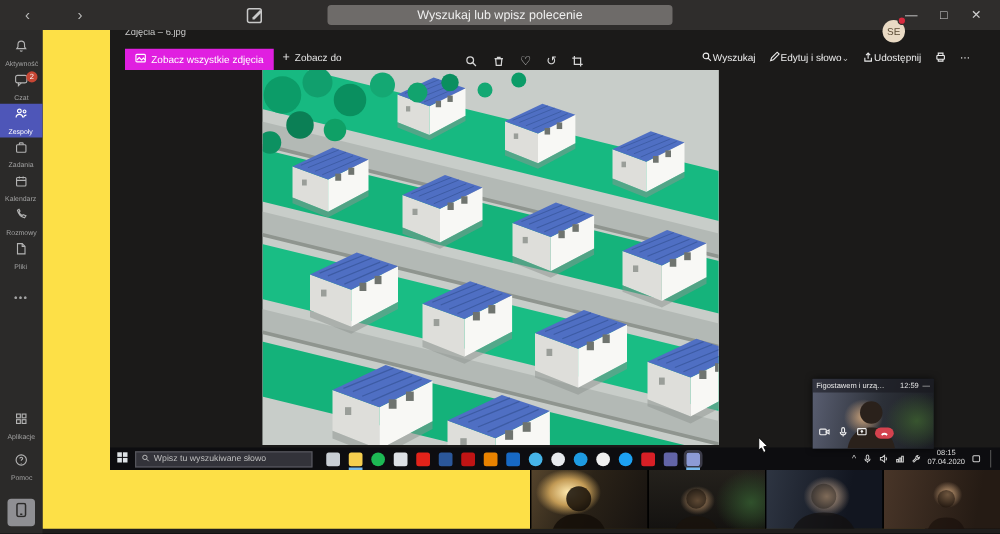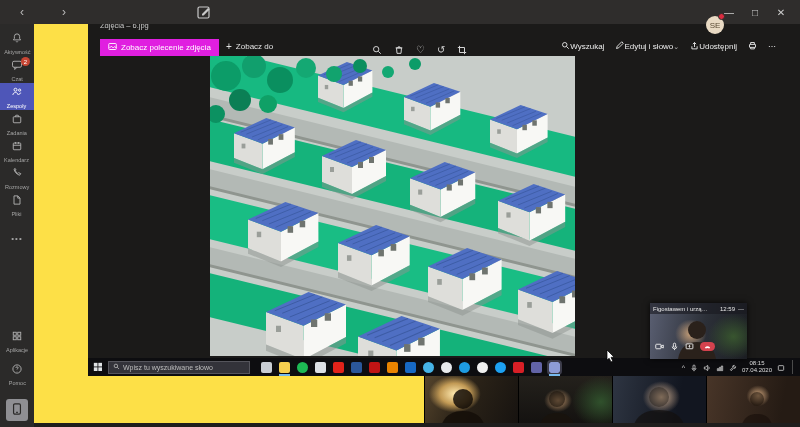--- a/index.html
+++ b/index.html
@@ -108,20 +108,21 @@
 
   <header class="titlebar">
     <span class="nav-arrow nav-back">‹</span>
     <span class="nav-arrow nav-fwd">›</span>
     <span class="compose">
       <svg viewBox="0 0 16 16">
           <rect x="2" y="3" width="11" height="11" rx="1.5" fill="none" stroke="#c9c9c9" stroke-width="1.2"></rect>
           <path d="M6 10l6-6 1.6 1.6-6 6H6z" fill="#c9c9c9"></path>
         </svg>
     </span>
+    <input class="search-pill" placeholder="Wyszukaj lub wpisz polecenie" style="">
     <span class="avatar">SE</span>
     <span class="presence"></span>
     <span class="win-controls">
       <span class="win-btn">—</span>
       <span class="win-btn">□</span>
       <span class="win-btn">✕</span>
     </span>
   </header>
 
   <aside class="sidebar">
@@ -205,21 +206,21 @@
   <main class="stage">
 
     <section class="shared">
       <div class="photos-title">Zdjęcia – 6.jpg</div>
 
       <button class="see-all">
         <span><svg viewBox="0 0 12 12">
               <rect x="1" y="2" width="10" height="8" rx="1"></rect>
               <path d="M2 8l2.5-2.5L7 8l2-2 2 2"></path>
             </svg></span>
-        <span>Zobacz polecenie zdjęcia</span>
+        <span>Zobacz wszystkie zdjęcia</span>
       </button>
 
       <div class="add-to">
         <span class="plus">+</span>
         <span>Zobacz do</span>
       </div>
 
       <div class="center-tools">
         <span class="tool-ic"><svg viewBox="0 0 12 12">
               <circle cx="5" cy="5" r="3.2"></circle>

